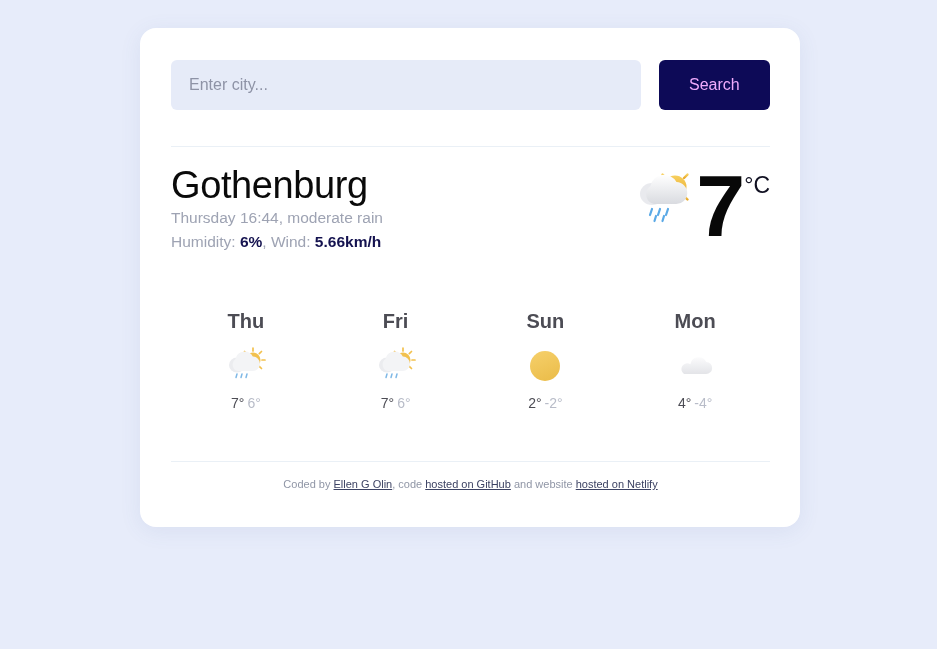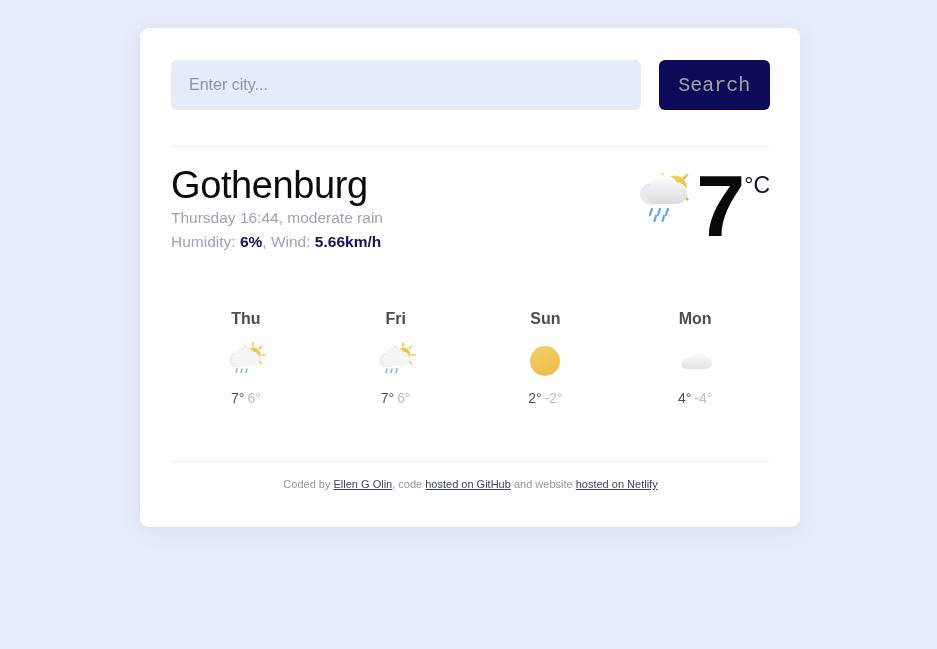--- a/index.html
+++ b/index.html
@@ -22,21 +22,21 @@
     height: 649px;
   }
 
   .weather-card {
     position: absolute;
     left: 140px;
     top: 28px;
     width: 660px;
     height: 499px;
     background: #ffffff;
-    border-radius: 9px;
+    border-radius: 16px;
     box-shadow: 0 4px 22px rgba(80, 95, 160, 0.09);
   }
 
   
   .search-row {
     position: absolute;
     left: 31px;
     top: 32px;
     width: 599px;
     height: 50px;
@@ -57,25 +57,25 @@
   }
   .search-input::placeholder {
     color: #8e93a6;
     opacity: 1;
   }
   .search-button {
     margin-left: 18px;
     width: 114px;
     height: 50px;
     background: #0d0a57;
-    color: #a3a3a3;
+    color: #f0abfc;
     border: none;
     border-radius: 6px;
-    font-family: Liberation Mono, monospace;
-    font-size: 20px;
+    font-family: Liberation Sans, sans-serif;
+    font-size: 16px;
     cursor: pointer;
   }
 
   .divider {
     position: absolute;
     left: 31px;
     width: 599px;
     height: 1px;
     background: #eaf0f6;
     border: none;
@@ -143,21 +143,21 @@
     left: 31px;
     top: 282px;
     width: 599px;
     display: flex;
   }
   .forecast-day {
     flex: 1;
     text-align: center;
   }
   .day-label {
-    font-size: 16px;
+    font-size: 20px;
     font-weight: bold;
     color: #4c4c54;
   }
   .day-icon {
     height: 46px;
     margin: 10px 0 6px;
     display: flex;
     align-items: center;
     justify-content: center;
   }

